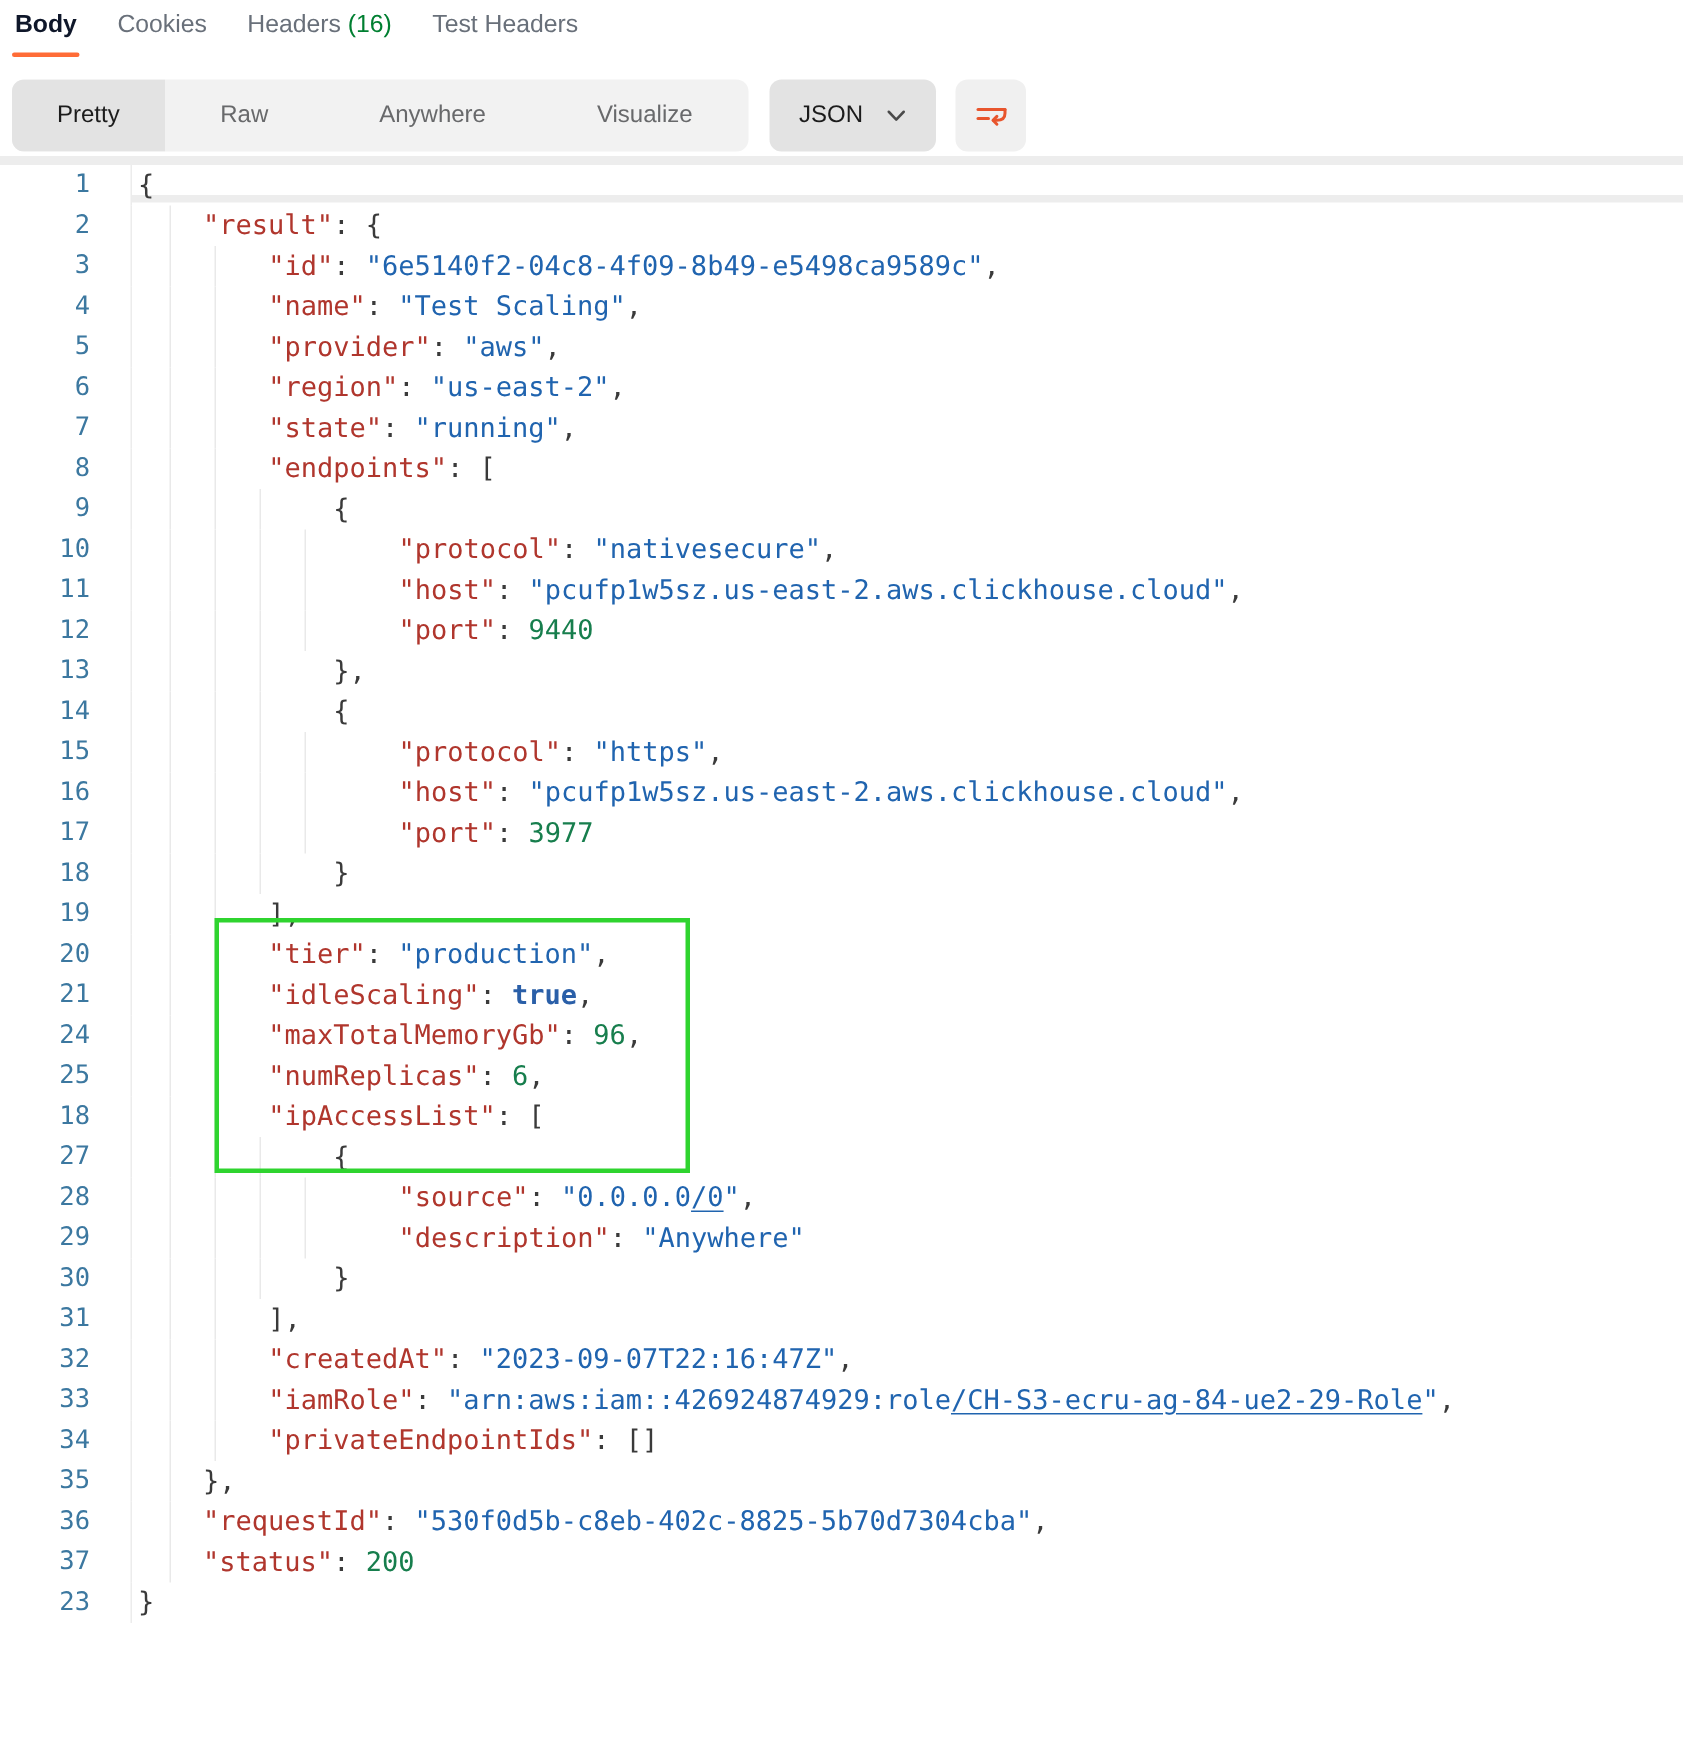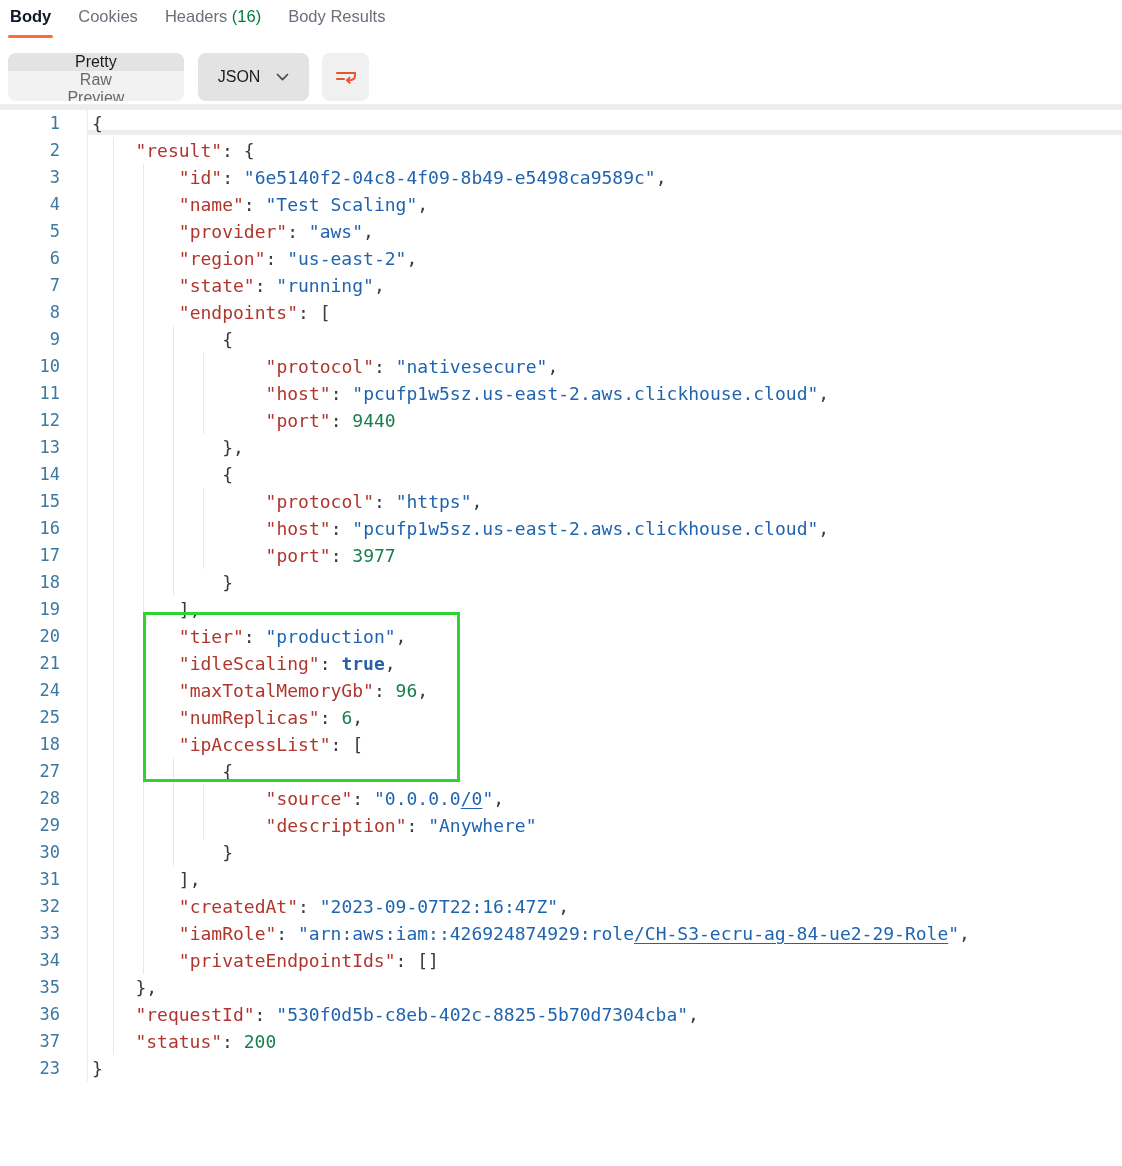--- a/index.html
+++ b/index.html
@@ -24,25 +24,24 @@
     content:""; position:absolute; left:-2px; right:-2px; bottom:0;
     height:3px; background:var(--accent, #ff6c37); border-radius:2px;
   }
   .tab .count { color:var(--count-green, #007f31); }
 
   
   .toolbar { display:flex; align-items:stretch; margin:9px 0 0 8px; height:48px; }
   .view-group {
     display:flex; background:#f2f2f2; border-radius:8px; overflow:hidden;
     align-items:stretch;
-    flex-direction:column;
   }
   .view-btn {
     font-size:16px; color:#68696b; border:none; background:transparent;
-    padding:0 56px; cursor:pointer; font-family:inherit; white-space:nowrap;
+    padding:0 37px; cursor:pointer; font-family:inherit; white-space:nowrap;
   }
   .view-btn.active { background:#e3e3e3; color:#1c1c1c; padding:0 30px; }
   .format-btn {
     margin-left:14px; display:flex; align-items:center; gap:16px;
     background:#e3e3e3; border:none; border-radius:8px; padding:0 20px;
     font-size:16px; color:#1c1c1c; cursor:pointer; font-family:inherit;
   }
   .wrap-btn {
     margin-left:13px; width:47px; display:flex; align-items:center; justify-content:center;
     background:#f0f0f0; border:none; border-radius:8px; cursor:pointer;
@@ -87,29 +86,29 @@
   </div>
   <div class="tab">
     <span>Cookies</span>
   </div>
   <div class="tab">
     <span>Headers</span>
     <span> </span>
     <span class="count">(16)</span>
   </div>
   <div class="tab">
-    <span>Body Results</span>
+    <span>Test Headers</span>
   </div>
 </div>
 
 <div class="toolbar">
   <div class="view-group">
     <button class="view-btn active">Pretty</button>
     <button class="view-btn">Raw</button>
-    <button class="view-btn">Preview</button>
+    <button class="view-btn">Anywhere</button>
     <button class="view-btn">Visualize</button>
   </div>
   <button class="format-btn">
     <span>JSON</span>
     <span style="display:flex;">
       <svg width="13" height="9" viewBox="0 0 13 9" fill="none">
         <polyline points="1.5,1.5 6.5,6.7 11.5,1.5" stroke="#4a4a4a" stroke-width="1.7" stroke-linecap="round" stroke-linejoin="round"></polyline>
       </svg>
     </span>
   </button>

